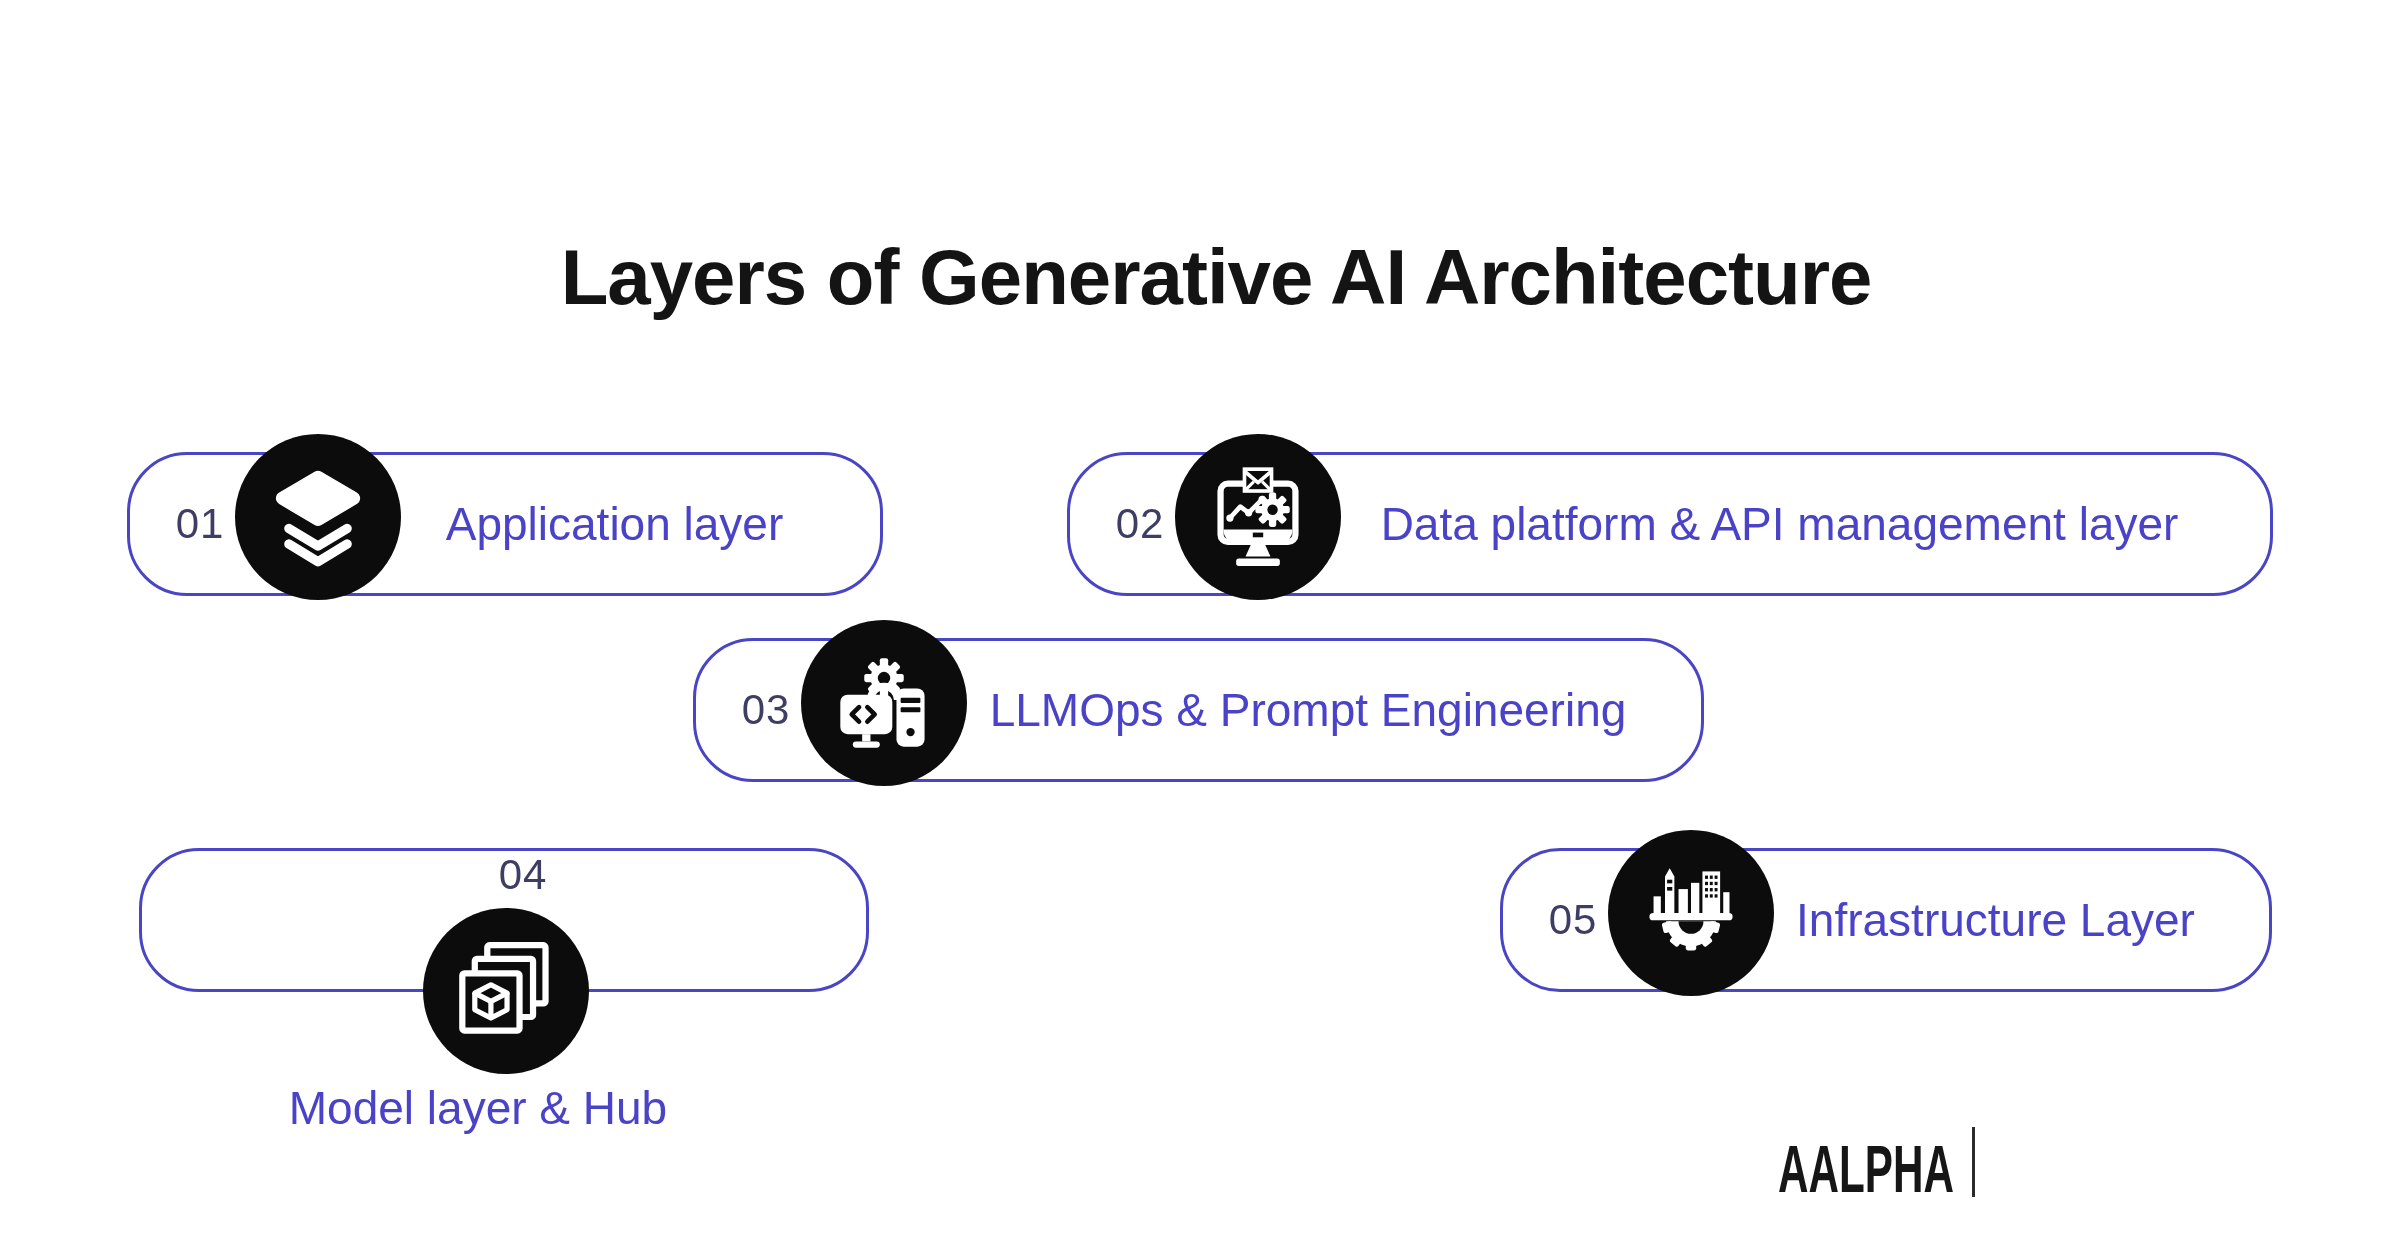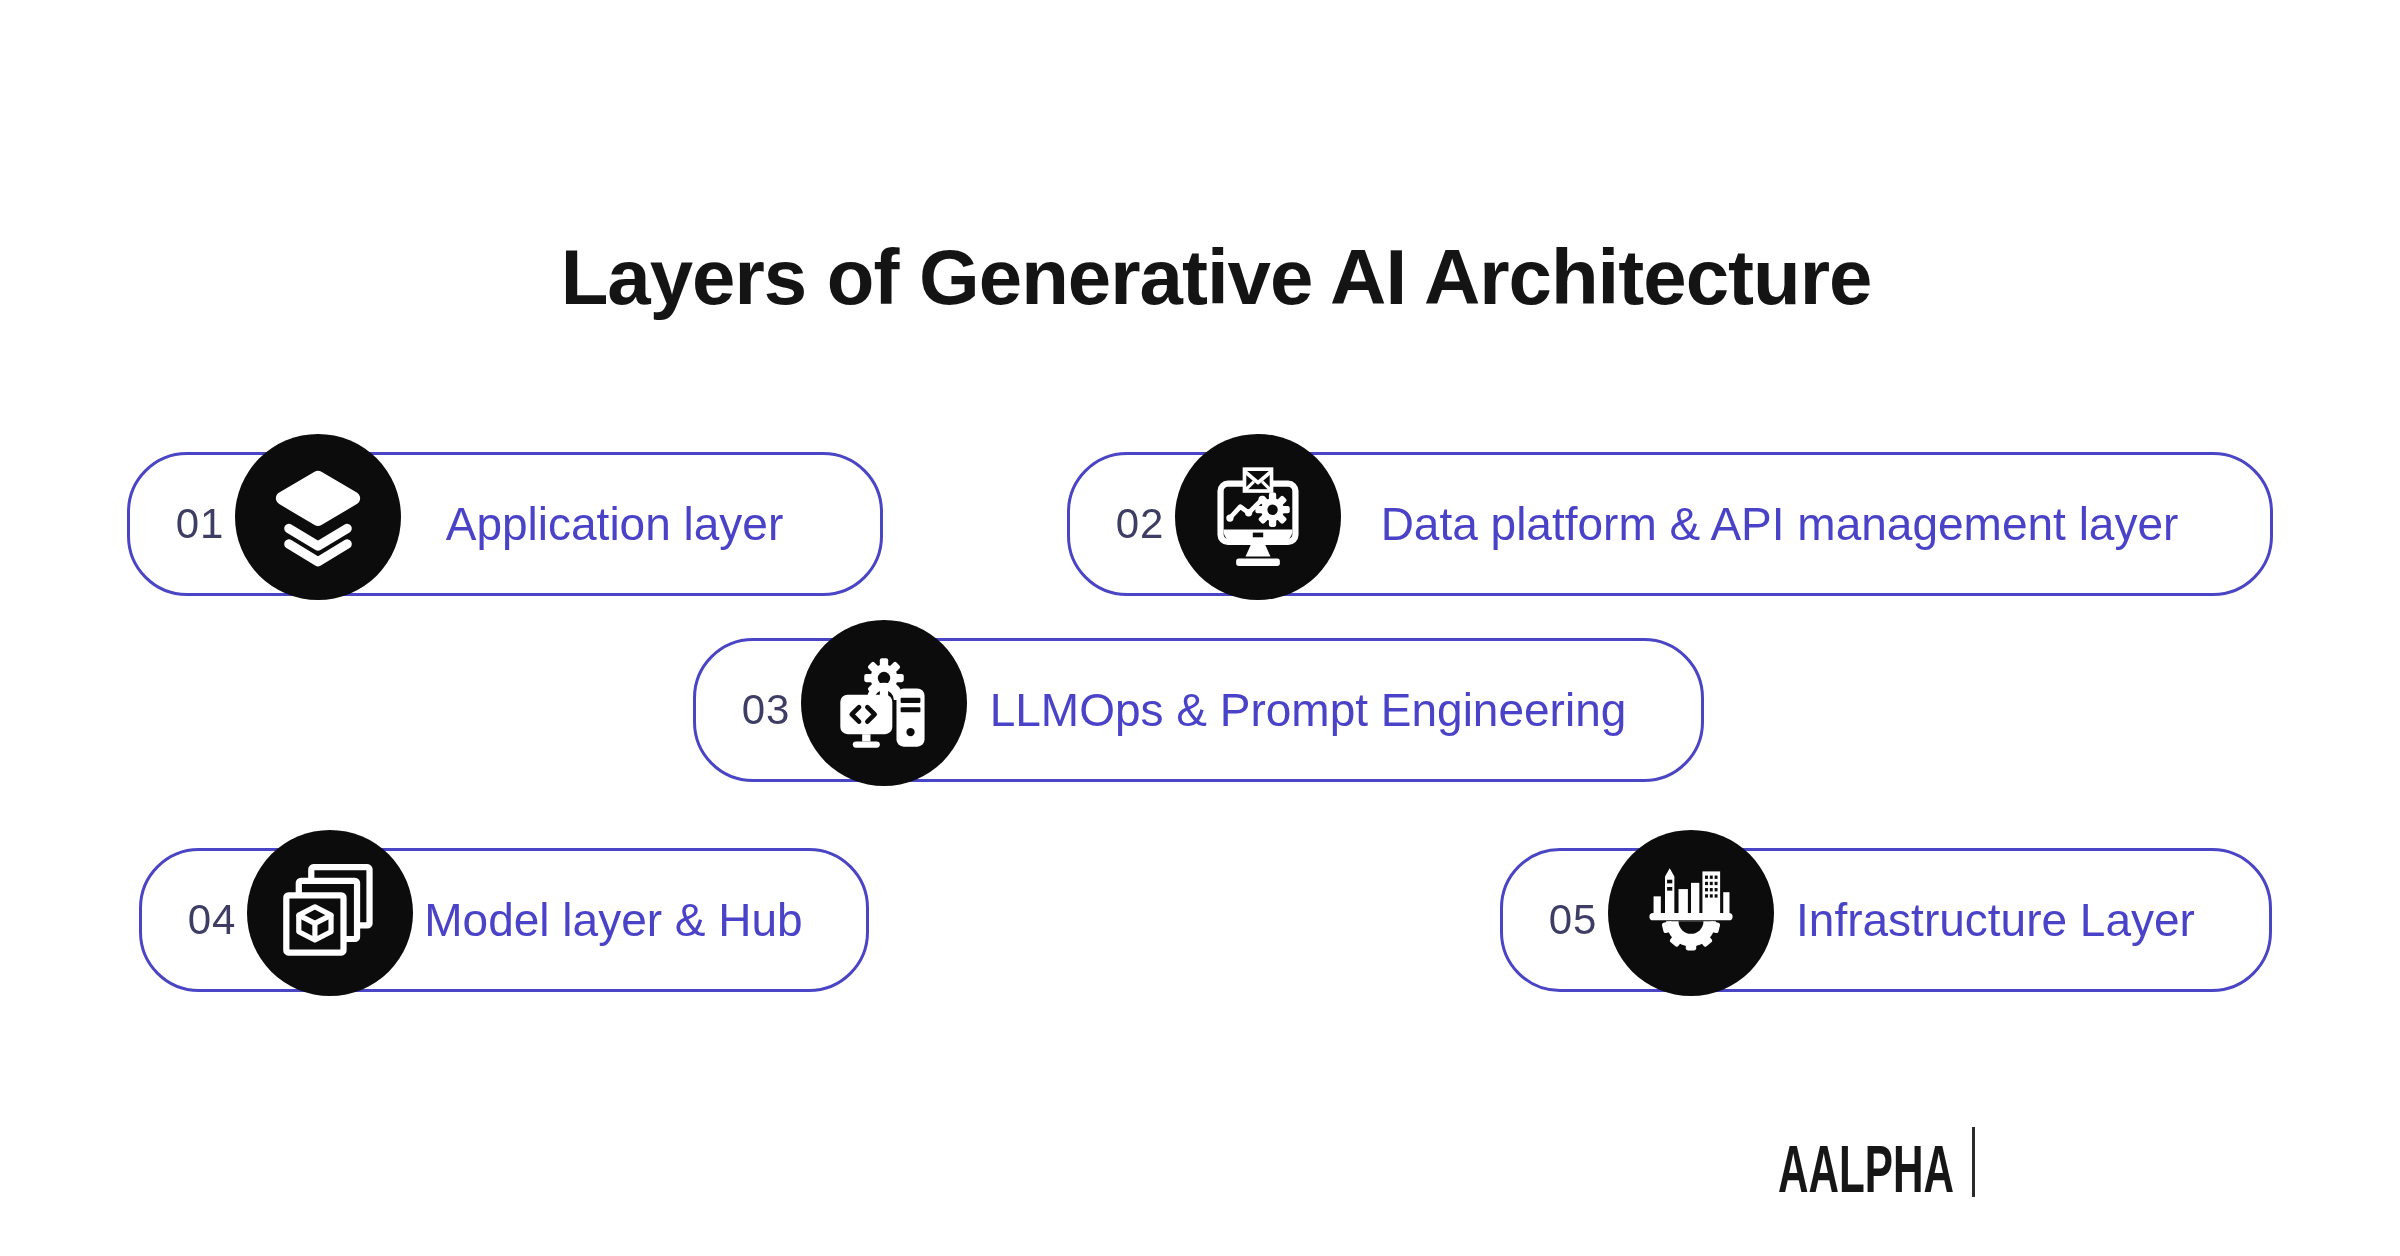--- a/index.html
+++ b/index.html
@@ -46,21 +46,21 @@
     flex:1 1 auto;
     text-align:center;
     padding-right:52px;
     font-size:46px;font-weight:400;white-space:nowrap;
     color:var(--label-text,#4a43c8);
   }
 
   .pill-01{left:127px;top:452px;width:756px;}
   .pill-02{left:1067px;top:452px;width:1206px;}
   .pill-03{left:693px;top:638px;width:1011px;align-items:center;}
-  .pill-04{left:139px;top:848px;width:730px;}
+  .pill-04{left:139px;top:848px;width:730px;flex-direction:column;}
   .pill-05{left:1500px;top:848px;width:772px;}
 
   .footer-brand{
     position:absolute;left:1778px;top:1136px;
     font-size:66px;font-weight:700;line-height:1;
     color:#161616;
     transform:scaleX(0.64);transform-origin:left top;
     white-space:nowrap;
   }
   .footer-divider{

